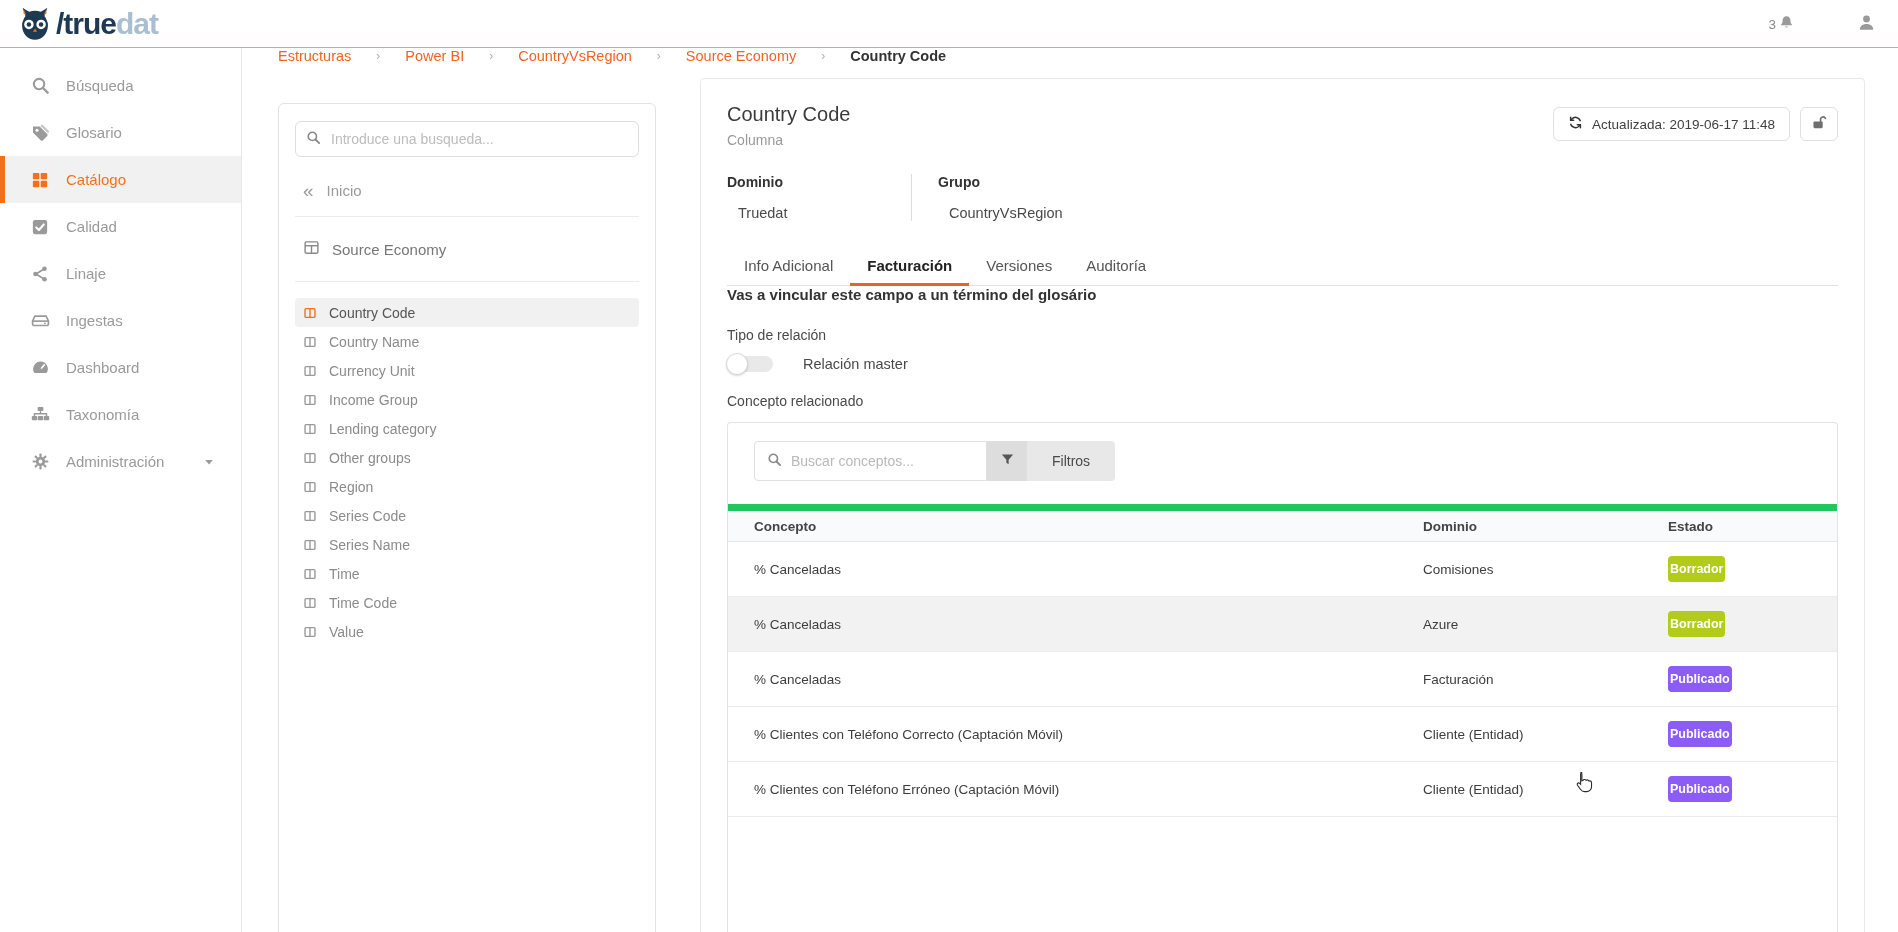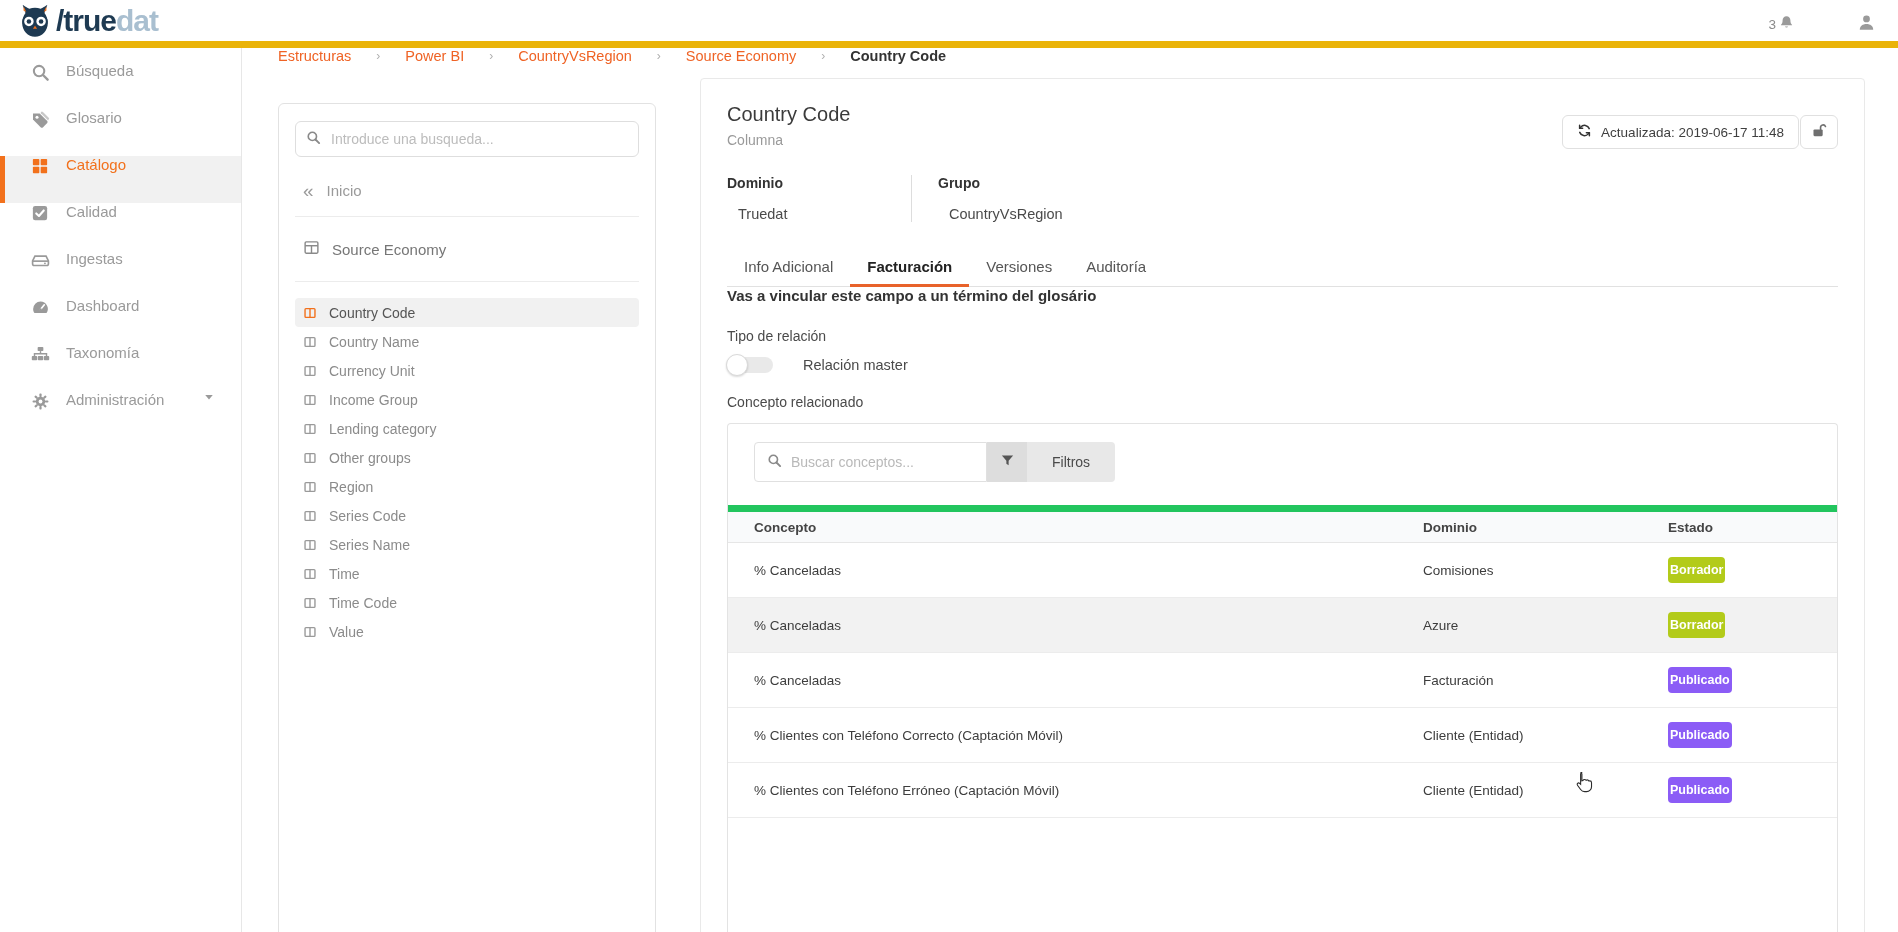--- a/index.html
+++ b/index.html
@@ -1,33 +1,33 @@
 <!DOCTYPE html>
 <html><head>
 <meta charset="utf-8">
 <style>
   * { margin:0; padding:0; box-sizing:border-box; }
   html,body { width:1898px; height:932px; overflow:hidden; background:#fff;
     font-family:"Liberation Sans", sans-serif; color:#3d3d3d; }
 
   
-  .topbar { position:relative; height:48px; background:#fff; border-bottom:7px solid #eab308; display:flex; align-items:center; }
+  .topbar { position:relative; height:48px; background:#fff; border-bottom:1px solid #eab308; display:flex; align-items:center; }
   .brand { display:flex; align-items:center; margin-left:16px; }
   .brand svg { display:block; }
   .brand-text { font-size:30px; font-weight:bold; letter-spacing:-1px; color:#1e3a52; margin-left:2px; line-height:1; }
   .brand-text .lt { color:#a9bfd0; }
   .top-right { position:absolute; right:0; top:0; height:48px; display:flex; align-items:center; }
   .notif { display:flex; align-items:center; color:#8a8a8a; font-size:13.5px; margin-right:62px; }
   .notif svg { margin-left:2px; }
   .user-ic { margin-right:22px; color:#9a9a9a; display:flex; }
 
   
   .shell { display:flex; height:884px; }
   .sidebar { width:242px; background:#fff; border-right:1px solid #e7e7e7; padding-top:14px; flex:none; }
-  .sitem { position:relative; height:47px; display:flex; align-items:flex-start; padding-left:30px; color:#9a9a9a; font-size:15px; cursor:pointer; }
+  .sitem { position:relative; height:47px; display:flex; align-items:center; padding-left:30px; color:#9a9a9a; font-size:15px; cursor:pointer; }
   .sitem .sic { width:20px; height:20px; margin-right:16px; display:flex; align-items:center; justify-content:center; color:#9a9a9a; flex:none; }
   .sitem.active { background:#f1f1f1; color:#f2711c; }
   .sitem.active .sic { color:#f2711c; }
   .sitem.active::before { content:""; position:absolute; left:0; top:0; bottom:0; width:5px; background:#f2711c; }
   .sitem .caret { margin-left:auto; margin-right:26px; color:#9a9a9a; display:flex; }
 
   .main { flex:1; position:relative; padding-left:36px; }
 
   
   .crumbs { font-size:14.5px; display:flex; align-items:center; gap:25px; }
@@ -52,21 +52,21 @@
   .titem { display:flex; align-items:center; height:29px; padding-left:8px; color:#8b8b8b; font-size:14px; border-radius:4px; cursor:pointer; }
   .titem svg { color:#9a9a9a; margin-right:12px; flex:none; }
   .titem.sel { background:#f1f1f1; color:#555; }
   .titem.sel svg { color:#f2711c; }
 
   
   .detail-card { width:1165px; margin-left:44px; border:1px solid #e9e9e9; border-radius:4px; background:#fff; height:900px; padding:0 26px; }
   .dhead { display:flex; justify-content:space-between; padding-top:24px; }
   .dtitle { font-size:20px; color:#3b3b3b; }
   .dsub { font-size:14px; color:#9a9a9a; margin-top:6px; }
-  .dbtns { display:flex; gap:1px; margin-top:12px; }
+  .dbtns { display:flex; gap:10px; margin-top:4px; }
   .btn-upd { display:flex; align-items:center; gap:9px; border:1px solid #e0e0e0; border-radius:6px; background:#fff; padding:0 14px; height:34px; font-size:13.5px; color:#3f3f3f; cursor:pointer; font-family:inherit; }
   .btn-upd svg { color:#333; }
   .btn-lock { width:38px; height:34px; border:1px solid #e0e0e0; border-radius:6px; background:#fff; display:flex; align-items:center; justify-content:center; color:#6f6f6f; cursor:pointer; }
 
   .meta { display:flex; margin-top:26px; }
   .mcell { padding-right:26px; }
   .mcell.first { width:185px; border-right:1px solid #ddd; }
   .mcell.second { padding-left:26px; }
   .mlabel { font-size:14px; font-weight:bold; color:#333; }
   .mvalue { font-size:14.5px; color:#4a4a4a; margin-top:15px; padding-left:11px; }
@@ -179,20 +179,32 @@
       <span>Catálogo</span>
     </div>
     <div class="sitem">
       <span class="sic">
         <svg width="18" height="18" viewBox="0 0 24 24">
             <rect x="2.5" y="2.5" width="19" height="19" rx="3" fill="currentColor"></rect>
             <polyline points="7,12.6 10.6,16 17,8.6" fill="none" stroke="#fff" stroke-width="2.8" stroke-linecap="round" stroke-linejoin="round"></polyline>
           </svg>
       </span>
       <span>Calidad</span>
+    </div>
+    <div class="sitem">
+      <span class="sic">
+        <svg width="18" height="18" viewBox="0 0 24 24" fill="currentColor">
+            <line x1="6.5" y1="12" x2="17.5" y2="5.3" stroke="currentColor" stroke-width="2.2"></line>
+            <line x1="6.5" y1="12" x2="17.5" y2="18.7" stroke="currentColor" stroke-width="2.2"></line>
+            <circle cx="18" cy="5" r="3.1"></circle>
+            <circle cx="6" cy="12" r="3.1"></circle>
+            <circle cx="18" cy="19" r="3.1"></circle>
+          </svg>
+      </span>
+      <span>Linaje</span>
     </div>
     <div class="sitem">
       <span class="sic">
         <svg width="19" height="19" viewBox="0 0 24 24">
             <path d="M5 6.5 h14 l3 6 v4 a1.8 1.8 0 0 1 -1.8 1.8 H3.8 A1.8 1.8 0 0 1 2 16.5 v-4 z" fill="none" stroke="currentColor" stroke-width="2.1"></path>
             <line x1="2.5" y1="12.8" x2="21.5" y2="12.8" stroke="currentColor" stroke-width="2.1"></line>
             <circle cx="17.6" cy="15.6" r="1.15" fill="currentColor"></circle>
           </svg>
       </span>
       <span>Ingestas</span>

